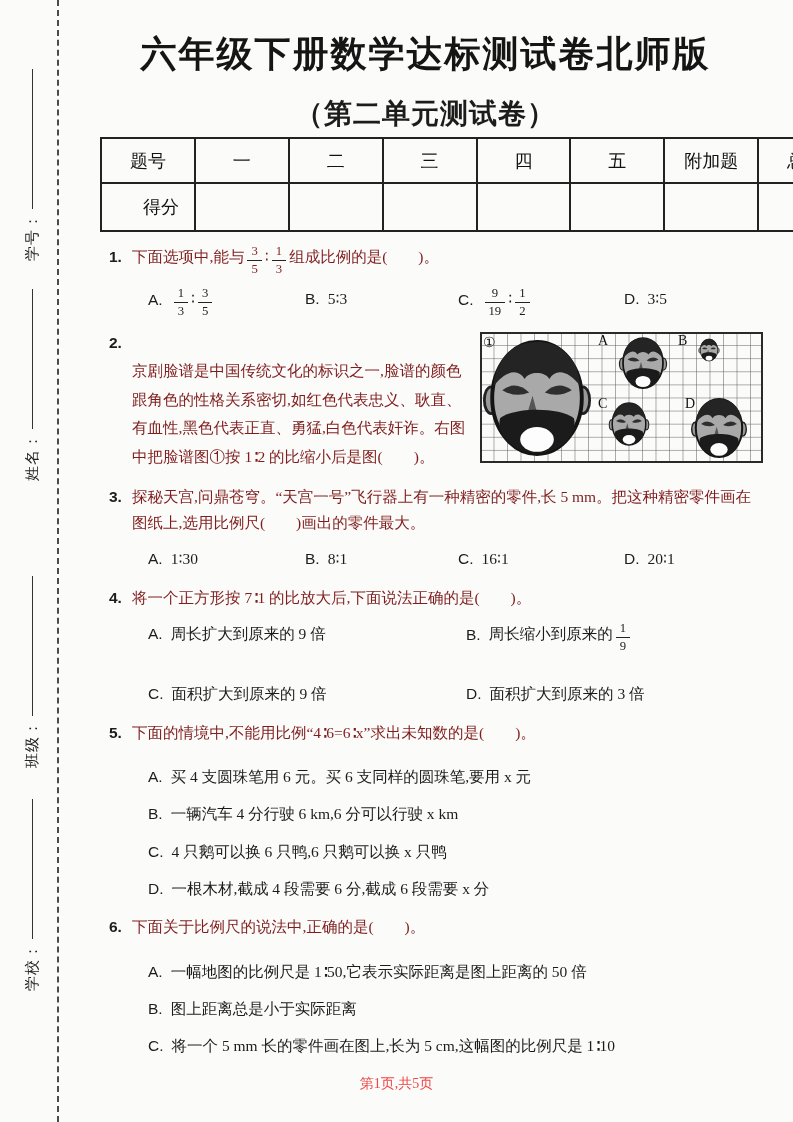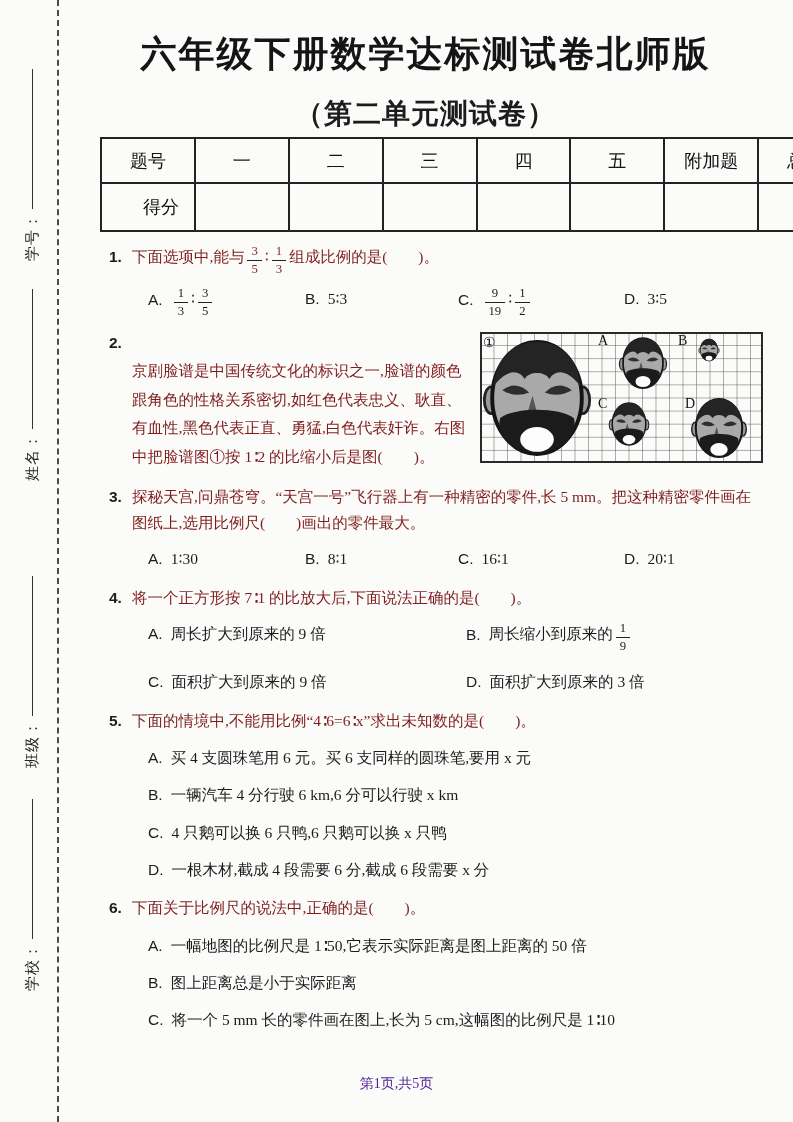--- a/index.html
+++ b/index.html
@@ -84,42 +84,42 @@
   }
   .stem{color:#7f1d1d;}
   .opt-grid4{
     display:grid;
     grid-template-columns:157px 153px 166px 1fr;
     margin-top:10px;padding-left:16px;
   }
   .opt-grid2{
     display:grid;
     grid-template-columns:318px 1fr;
-    row-gap:16px;
+    row-gap:28px;
     margin-top:10px;padding-left:16px;
   }
-  .opt-lines{margin-top:4px;padding-left:16px;}
+  .opt-lines{margin-top:18px;padding-left:16px;}
   .opt-lines .opt{margin-top:11px;}
   .opt-label{margin-right:8px;font-family:"Liberation Sans","DejaVu Sans",sans-serif;}
   
   .frac{
     display:inline-block;vertical-align:-0.8em;text-align:center;
     font-size:0.82em;line-height:1.15;margin:0 3px;
   }
   .frac .fnum{display:block;border-bottom:1.4px solid #222;padding:0 4px 1px;}
   .frac .fden{display:block;padding:1px 4px 0;}
   
   .q2-flex{display:flex;align-items:flex-end;}
   .q2-text{width:372px;line-height:1.85;}
   .q2-figure{margin-left:14px;margin-top:2px;flex:0 0 auto;}
   
   .footer{
     position:absolute;left:0;right:0;top:1075px;
     text-align:center;
-    font-size:14px;color:#4c1d95;
+    font-size:14px;color:#ef4444;
   }
 </style>
 </head>
 <body>
 
 <div class="seal-line"></div>
 
 <div class="side-field" style="top:150px">
   <span class="side-label">学号：</span>
   <span class="side-rule"></span>

